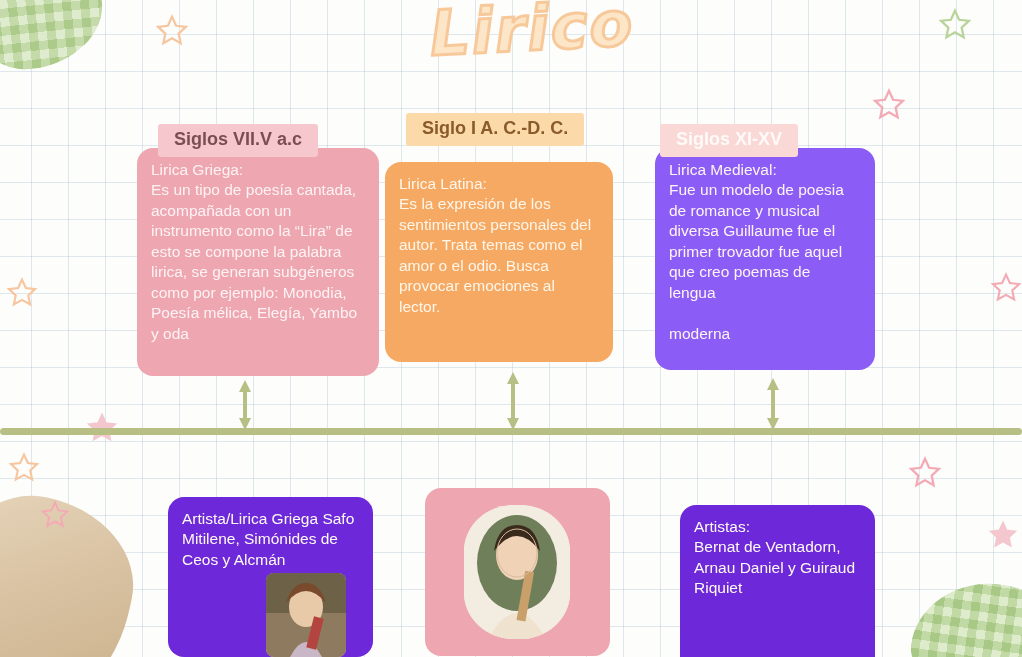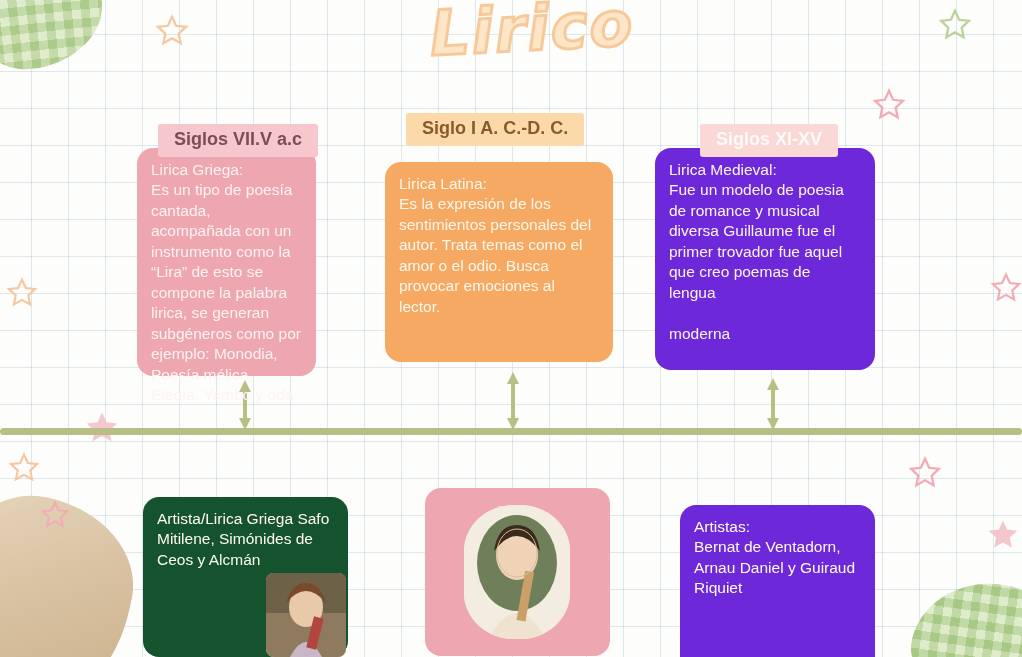--- a/index.html
+++ b/index.html
@@ -102,34 +102,34 @@
   .tab {
     position: absolute;
     border-radius: 3px;
     box-sizing: border-box;
     padding: 5px 16px 7px 16px;
     font-size: 18px;
     font-weight: bold;
     white-space: nowrap;
   }
   
-  #card1 { left: 137px; top: 148px; width: 179px; height: 228px; background: #eea6b0; }
+  #card1 { left: 137px; top: 148px; width: 242px; height: 228px; background: #eea6b0; }
   #tab1  { left: 158px; top: 124px; background: #f6c8cd; color: #7a4f52; }
   #card1 .card-body { color: #fdf3f4; }
   
   #card2 { left: 385px; top: 162px; width: 228px; height: 200px; background: #f6a963; }
   #tab2  { left: 406px; top: 113px; background: #fbd9a8; color: #8a5a2b; }
   #card2 .card-body { color: #fff6ea; }
   
-  #card3 { left: 655px; top: 148px; width: 220px; height: 222px; background: #6d28d9; }
-  #tab3  { left: 700px; top: 124px; background: #f9d8d5; color: #fefafa; }
+  #card3 { left: 655px; top: 148px; width: 220px; height: 222px; background: #8b5cf6; }
+  #tab3  { left: 660px; top: 124px; background: #f9d8d5; color: #fefafa; }
   #card3 .card-body { color: #fdf4f4; }
 
   
-  #bcard1 { left: 143px; top: 497px; width: 205px; height: 160px; background: #14532d; }
+  #bcard1 { left: 168px; top: 497px; width: 205px; height: 160px; background: #6d28d9; }
   #bcard1 .card-body { color: #fffaf2; font-size: 15.5px; }
   #bcard2 { left: 425px; top: 488px; width: 185px; height: 168px; background: #eea6b0; }
   #bcard3 { left: 680px; top: 505px; width: 195px; height: 176px; background: #6d28d9; }
   #bcard3 .card-body { color: #fffaf2; font-size: 15.5px; }
 
   
   .portrait {
     position: absolute;
     border-radius: 8px;
     overflow: hidden;

